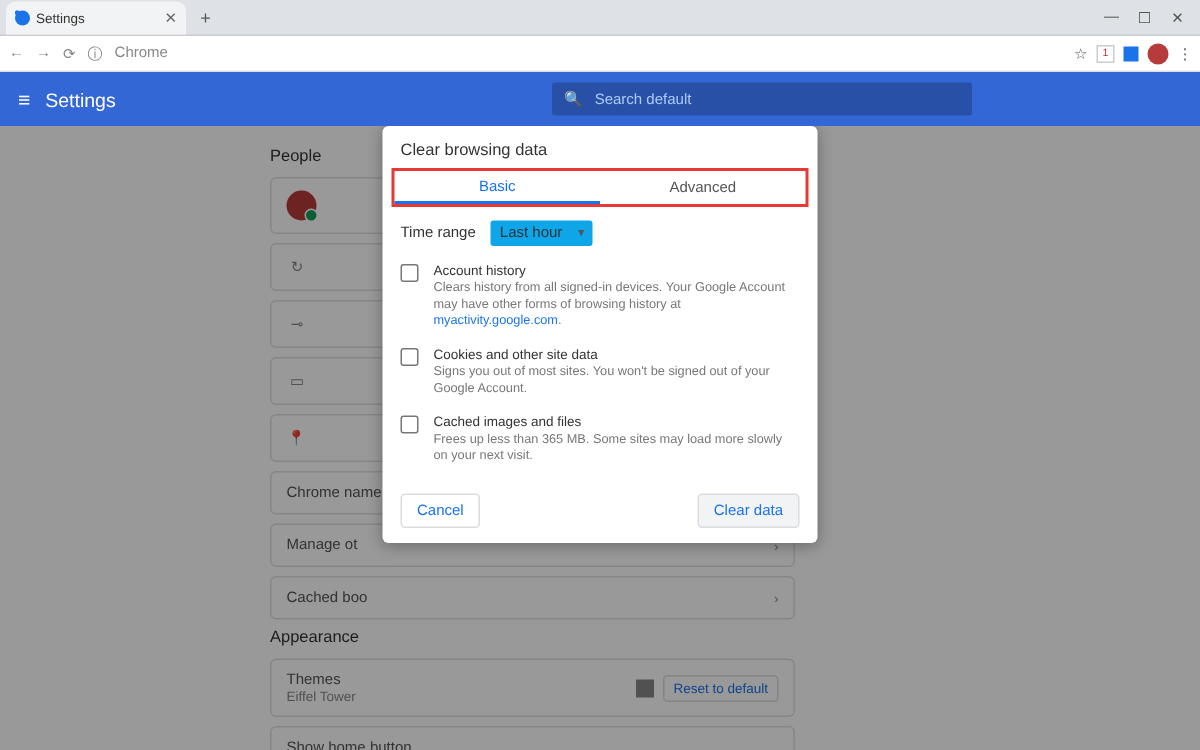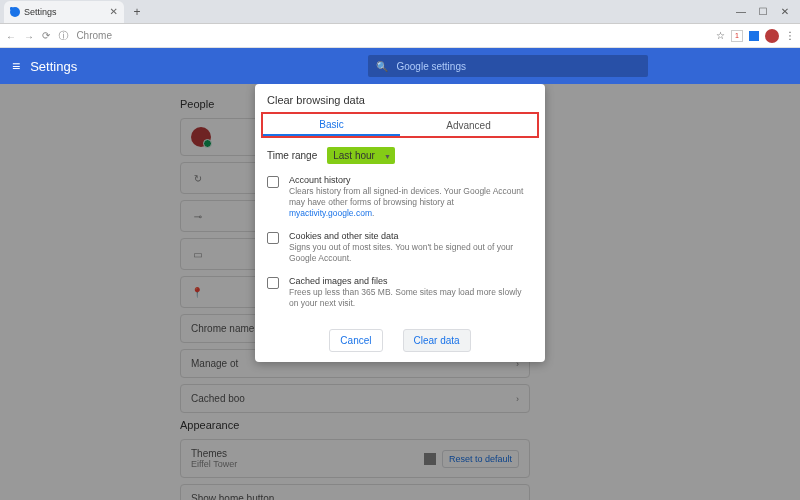--- a/index.html
+++ b/index.html
@@ -31,29 +31,29 @@
 .chev{margin-left:auto;font-size:9px;color:#888}
 .icon-small{width:14px;height:14px;display:flex;align-items:center;justify-content:center;margin-right:8px;color:#888;font-size:10px}
 .overlay{position:absolute;inset:0;background:rgba(0,0,0,0.4);display:flex;align-items:flex-start;justify-content:center;}
 .dialog{width:290px;background:#fff;border-radius:4px;box-shadow:0 2px 10px rgba(0,0,0,0.3);padding-bottom:10px}
 .dialog-title{font-size:11px;color:#333;padding:10px 12px 6px}
 .tabs-wrap{border:2px solid #e53935;margin:0 6px;height:26px;display:flex;position:relative}
 .tab-btn{flex:1;display:flex;align-items:center;justify-content:center;font-size:10px;cursor:pointer}
 .tab-basic{color:#1a73e8;font-weight:400;border-bottom:2px solid #1a73e8}
 .tab-adv{color:#555}
 .timerange{display:flex;align-items:flex-start;gap:10px;padding:12px 12px 8px;font-size:10px;color:#333}
-.select{border:none;background:#84cc16;padding:3px 20px 3px 6px;font-size:10px;color:#333;border-radius:2px;position:relative}
+.select{border:none;background:#0ea5e9;padding:3px 20px 3px 6px;font-size:10px;color:#333;border-radius:2px;position:relative}
 .select-wrap{position:relative}
 .select-arrow{position:absolute;right:4px;top:50%;transform:translateY(-50%);font-size:7px;color:#555;pointer-events:none}
 .opt{display:flex;gap:10px;padding:6px 12px}
 .checkbox{width:12px;height:12px;border:1.5px solid #777;border-radius:2px;flex-shrink:0;margin-top:1px}
 .opt-text{font-size:9px;color:#333}
 .opt-sub{font-size:8.5px;color:#777;line-height:1.3;margin-top:1px}
 .link{color:#1a73e8}
-.actions{display:flex;justify-content:center;gap:20px;padding:14px 12px 0}
+.actions{display:flex;justify-content:space-between;gap:20px;padding:14px 12px 0}
 .btn{font-size:10px;padding:5px 10px;border-radius:3px;cursor:pointer}
 .btn-cancel{color:#1a73e8;border:1px solid #dadce0;background:#fff}
 .btn-clear{color:#1a73e8;background:#f1f3f4;border:1px solid #dadce0}
 .ext-badge{background:#fff;border:1px solid #ccc;width:12px;height:12px;font-size:7px;display:flex;align-items:center;justify-content:center;color:#d93025}
 .ext-blue{width:10px;height:10px;background:#1a73e8}
 .ext-avatar{width:14px;height:14px;border-radius:50%;background:#b83b3b}
 .dots{letter-spacing:-1px}
 .reset{border:1px solid #dadce0;padding:3px 6px;border-radius:3px;font-size:9px;color:#1a73e8;margin-left:6px}
 .theme-row{display:flex;align-items:center}
 .theme-text{flex:1}
@@ -90,21 +90,21 @@
     <span class="ext-avatar"></span>
     <span class="dots">⋮</span>
   </div>
 </div>
 
 <div class="header">
   <span class="menu-icon">≡</span>
   <span class="header-title">Settings</span>
   <div class="search-wrap">
     <span>🔍</span>
-    <span>Google settings</span>
+    <span>Search default</span>
   </div>
 </div>
 
 <div class="content">
   <div class="page">
     <div class="section-title">People</div>
     <div class="card">
       <span class="avatar"></span>
       <span class="turnoff">Turn off</span>
     </div>

